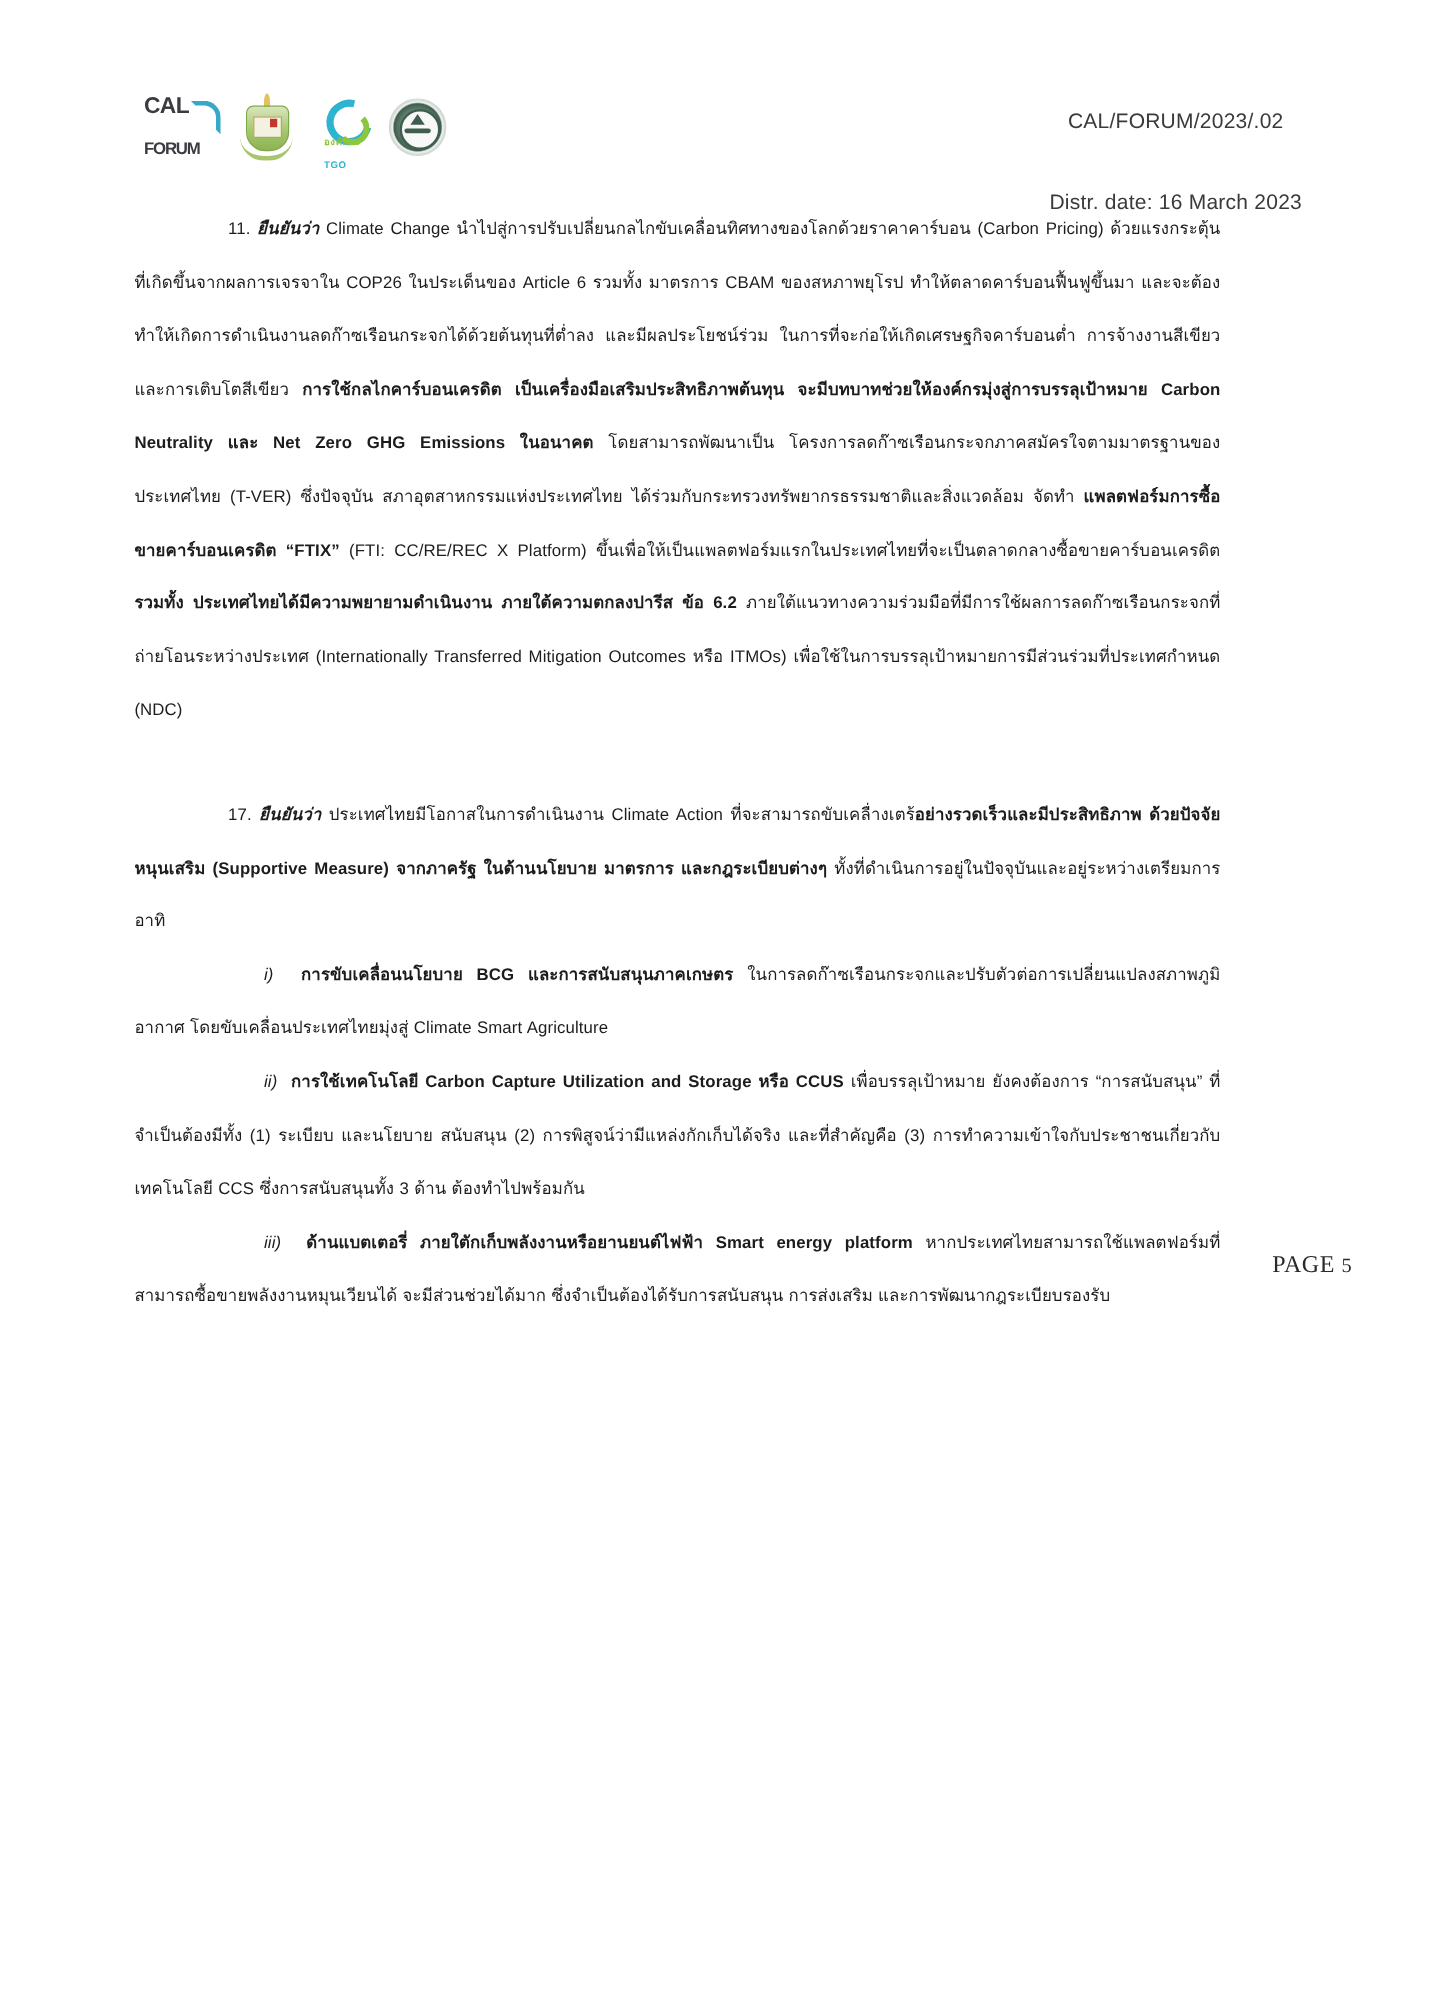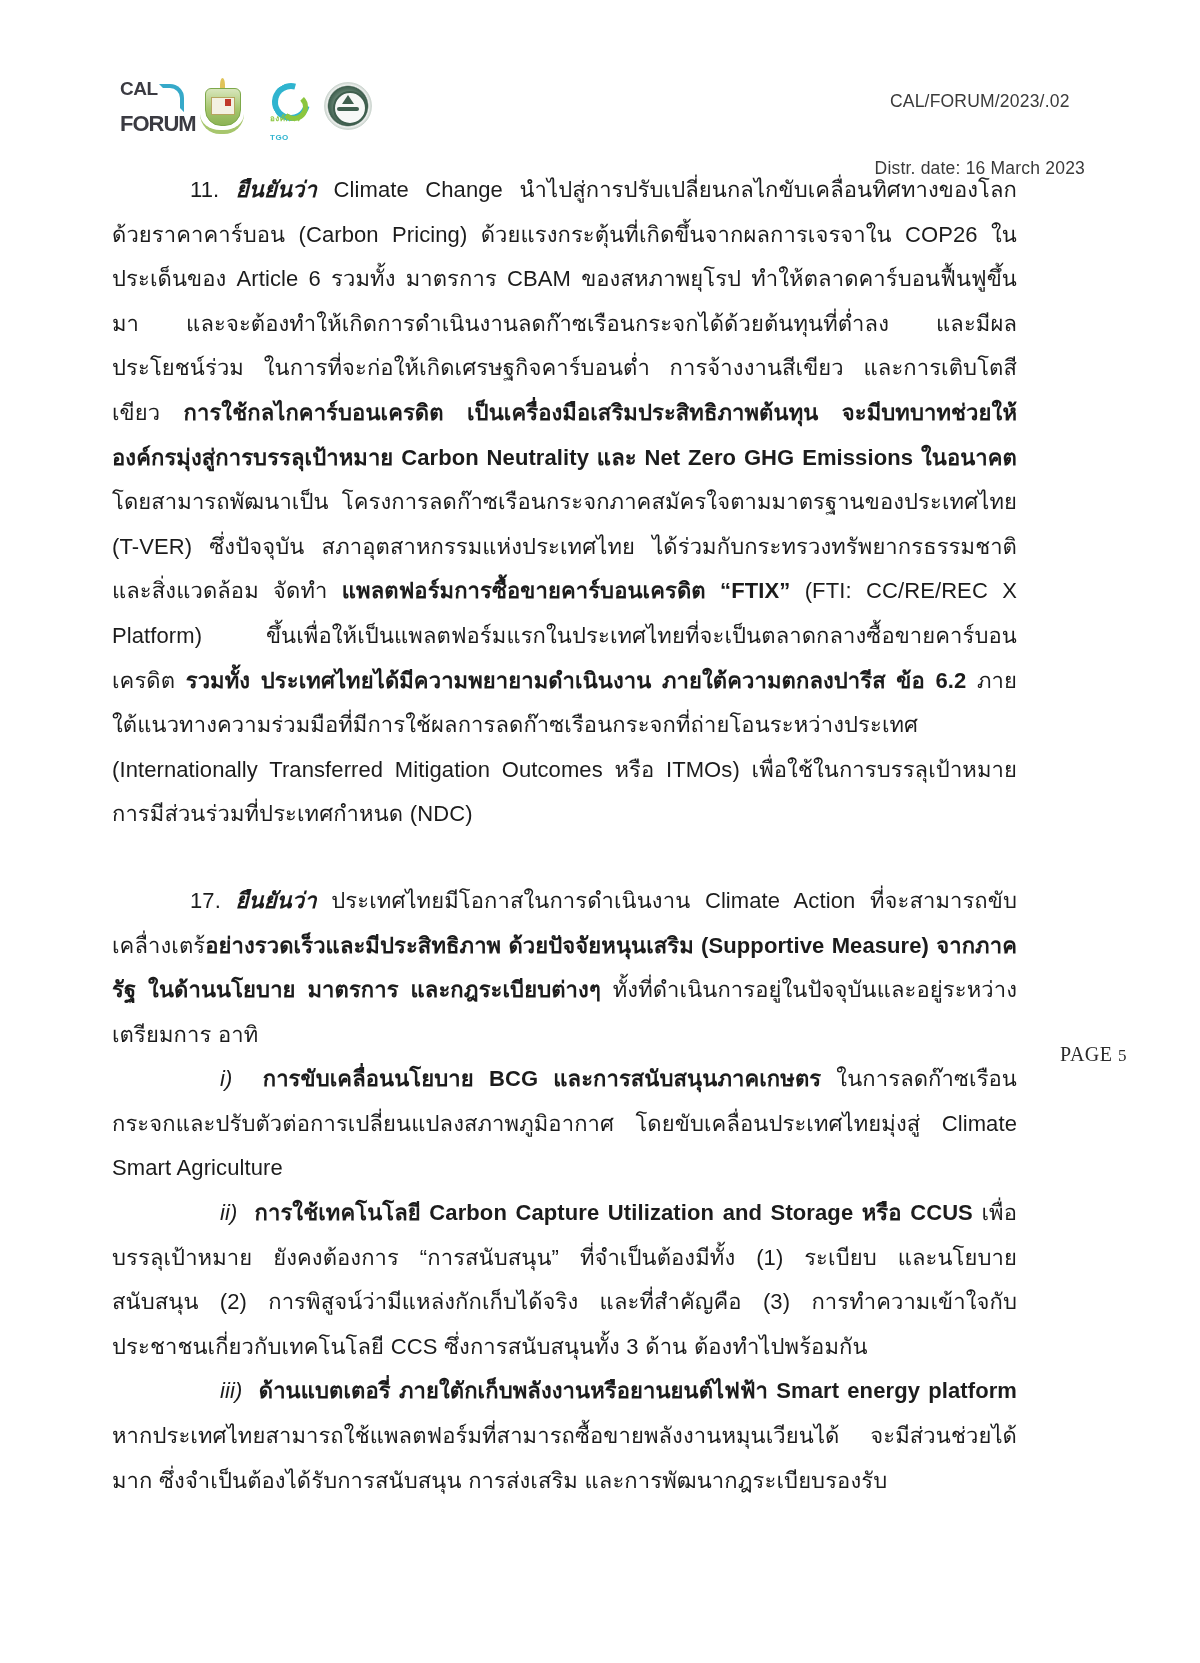--- a/index.html
+++ b/index.html
@@ -49,21 +49,21 @@
     justify-content: center;
   }
   .logo-cal .l1, .logo-cal .l2 {
     font-family: "Liberation Sans", sans-serif;
     font-weight: 700;
     font-size: 19px;
     letter-spacing: -0.5px;
     line-height: 19px;
     color: #3b3b42;
   }
-  .logo-cal .l2 { font-size: 22px; letter-spacing: -1px; margin-top: 16px; }
+  .logo-cal .l2 { font-size: 14px; letter-spacing: -1px; margin-top: 16px; }
   .logo-cal .arc {
     position: absolute;
     right: -2px; top: 2px;
     width: 17px; height: 20px;
     border: 4px solid #36a9c9;
     border-left-color: transparent;
     border-bottom-color: transparent;
     border-radius: 0 14px 0 0;
   }
 
@@ -167,21 +167,21 @@
   .content {
     position: absolute;
     left: 112px;
     top: 168px;
     width: 905px;
   }
 
   p.para {
     margin: 0 0 0 0;
     font-family: "Liberation Sans", sans-serif;
-    font-size: 22px;
+    font-size: 14px;
     line-height: 44.6px;
     color: #1c1c1c;
     text-align: justify;
     text-justify: inter-word;
     letter-spacing: 0.1px;
     word-spacing: 0.4px;
   }
   p.para.indent { text-indent: 78px; }
   p.para.indent-sub { text-indent: 108px; }
 

